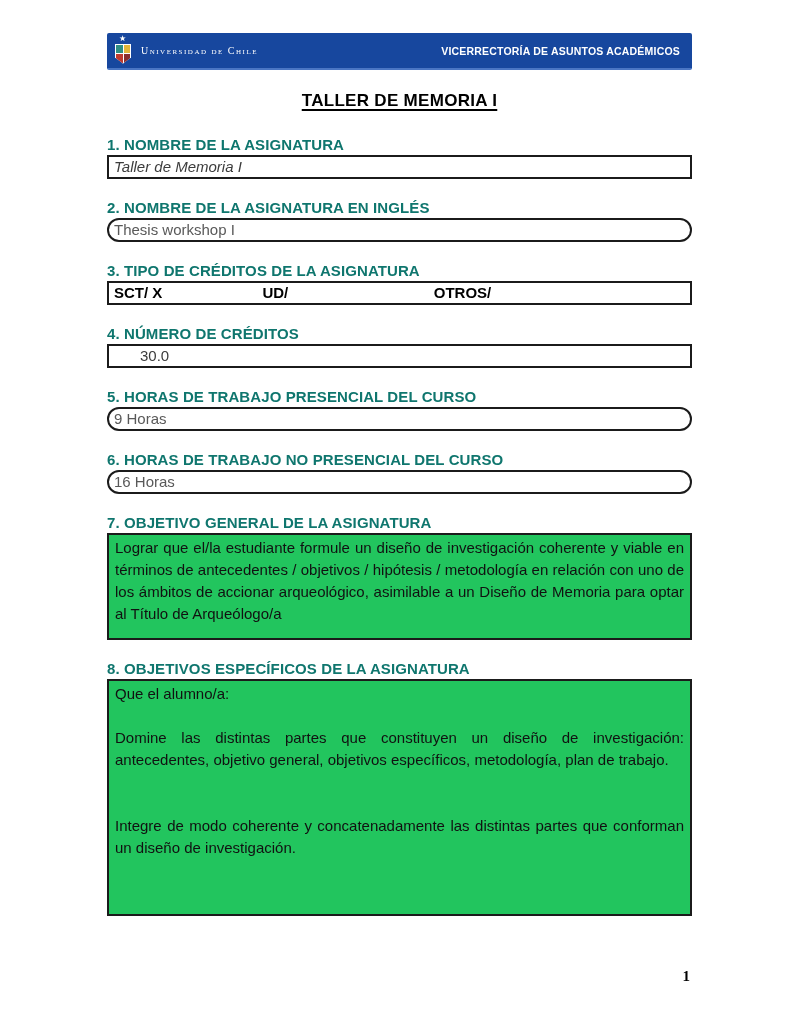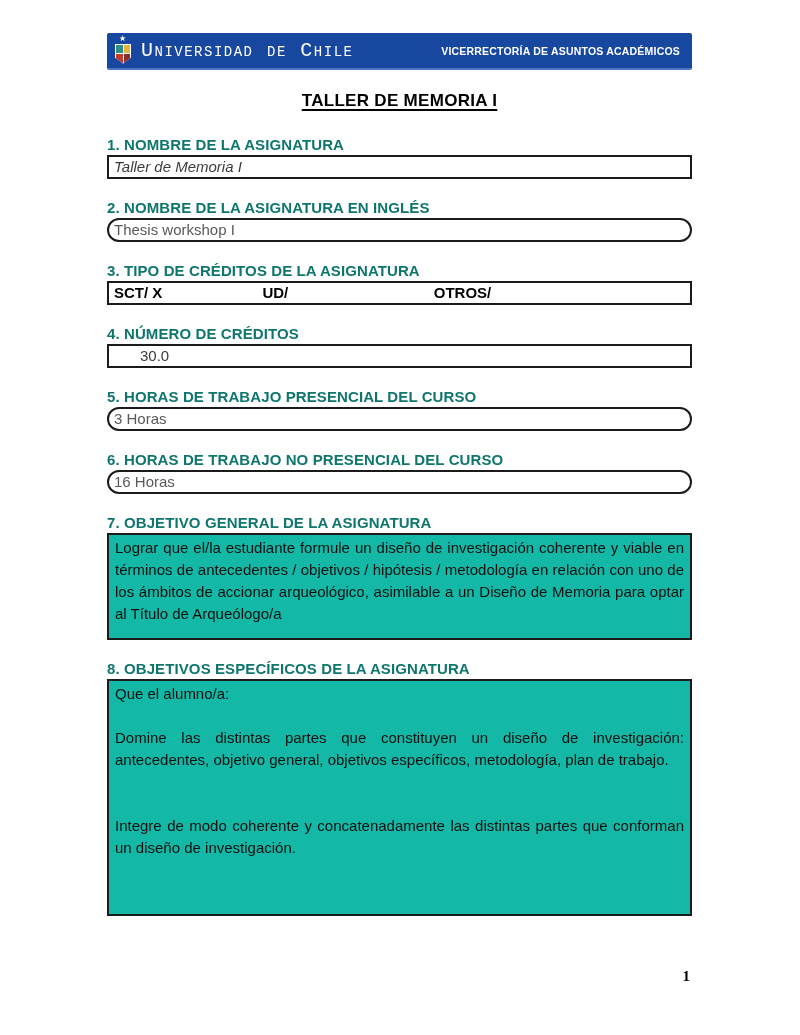--- a/index.html
+++ b/index.html
@@ -35,23 +35,23 @@
     display:grid;grid-template-columns:1fr 1fr;grid-template-rows:1fr 1fr;
     gap:1px;background:#ffffff;border:1px solid #ffffff;
     clip-path:polygon(0 0,100% 0,100% 70%,50% 100%,0 70%);
     box-sizing:border-box;
   }
   .logo .q1{background:#2f8f83;}
   .logo .q2{background:#e3b53a;}
   .logo .q3{background:#c03a2e;}
   .logo .q4{background:#8a2d2d;}
   .uni-name{
-    font-family:Liberation Mono, monospace;
+    font-family:Liberation Serif, serif;
     font-variant:small-caps;
-    color:#ffffff;font-size:20px;letter-spacing:1.5px;
+    color:#ffffff;font-size:10px;letter-spacing:1.5px;
     white-space:nowrap;
   }
   .division{
     color:#ffffff;font-size:10.5px;font-weight:bold;letter-spacing:.2px;
     white-space:nowrap;
   }
 
   
   .doc-title{
     margin-top:21px;
@@ -88,21 +88,21 @@
   .credit-row{display:flex;font-weight:bold;color:#000;}
   .credit-row .c1{width:26%;}
   .credit-row .c2{width:30%;}
   .credit-row .c3{flex:1;}
 
   .box-tall{
     border:2px solid #1b1b1b;
     box-sizing:border-box;width:585px;
     padding:2px 6px;
     font-size:15px;line-height:22px;color:#111111;
-    background:#14b8a6;
+    background:#22c55e;
   }
   .box-obj-general{min-height:107px;}
   .box-obj-esp{min-height:237px;}
   .box-tall p{margin:0;text-align:justify;}
   .box-tall p.no-just{text-align:left;}
   .box-tall p.gap1{margin-top:22px;}
   .box-tall p.gap2{margin-top:44px;}
 
   
   .page-number{
@@ -148,21 +148,21 @@
         <span class="c1">SCT/ X</span>
         <span class="c2">UD/</span>
         <span class="c3">OTROS/</span>
       </div>
     </div>
 
     <span class="sec-label">4. NÚMERO DE CRÉDITOS</span>
     <div class="field val-dark">30.0</div>
 
     <span class="sec-label">5. HORAS DE TRABAJO PRESENCIAL DEL CURSO</span>
-    <div class="field val-gray">3 Horas</div>
+    <div class="field val-gray">9 Horas</div>
 
     <span class="sec-label">6. HORAS DE TRABAJO NO PRESENCIAL DEL CURSO</span>
     <div class="field val-gray">16 Horas</div>
 
     <span class="sec-label">7. OBJETIVO GENERAL DE LA ASIGNATURA</span>
     <div class="box-tall box-obj-general">
       <p>Lograr que el/la estudiante formule un diseño de investigación coherente y viable en  términos de antecedentes / objetivos / hipótesis / metodología en relación con uno de los ámbitos de accionar arqueológico, asimilable a un Diseño de Memoria para optar al Título de Arqueólogo/a</p>
     </div>
 
     <span class="sec-label">8. OBJETIVOS ESPECÍFICOS DE LA ASIGNATURA</span>

